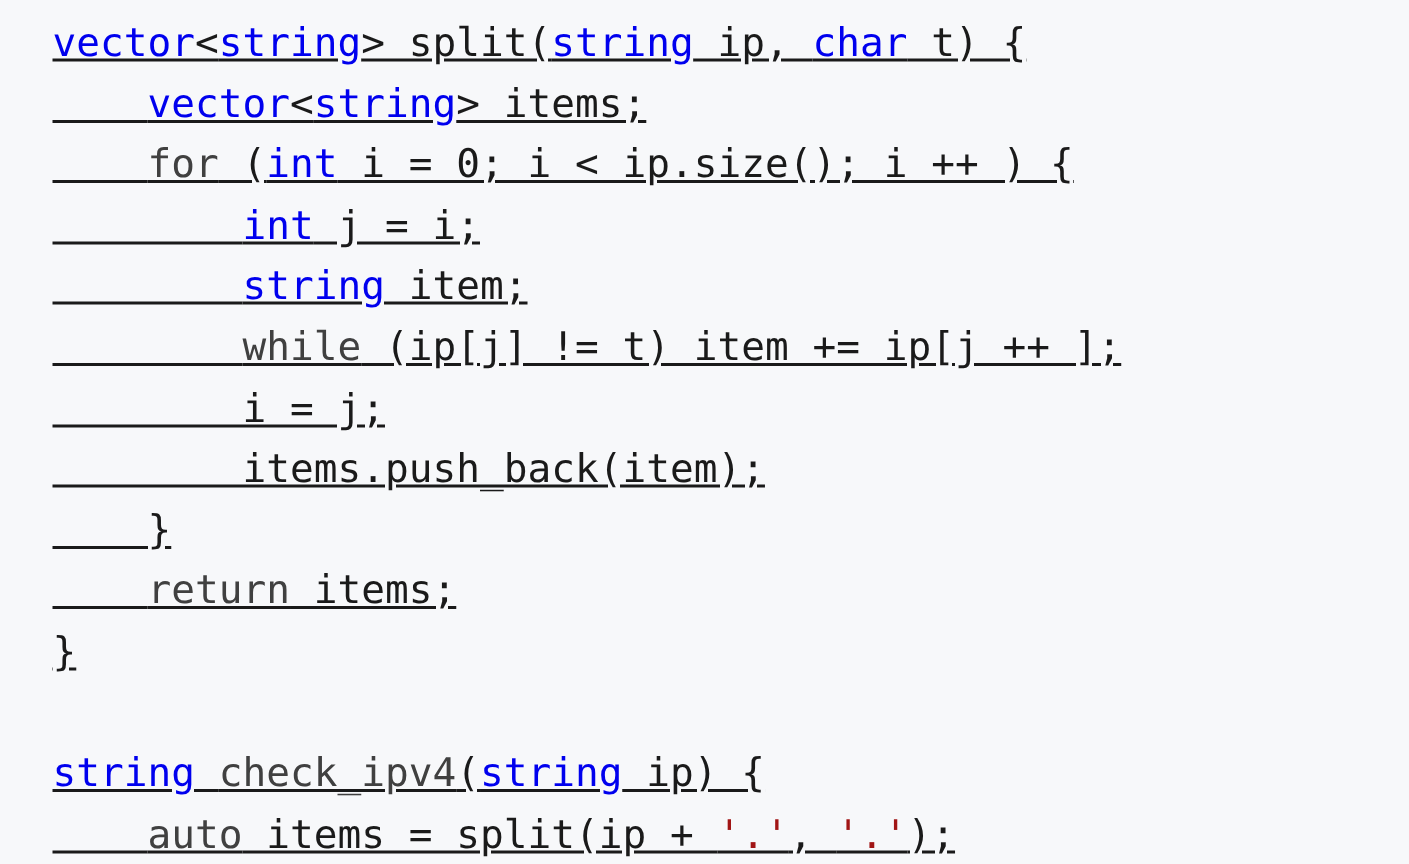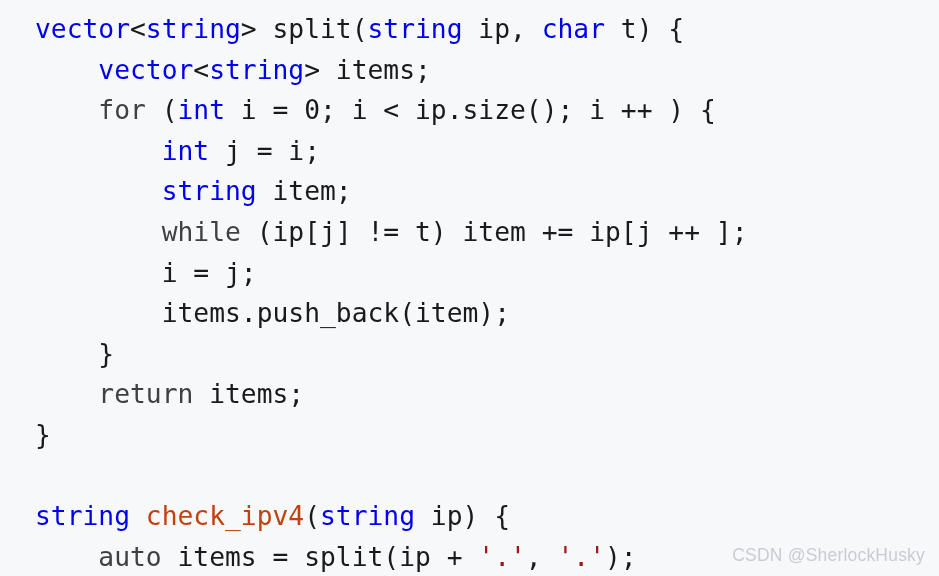--- a/index.html
+++ b/index.html
@@ -30,24 +30,25 @@
     line-height: 40.6px;
     letter-spacing: 0px;
     color: #1a1a1a;
     white-space: pre;
     -webkit-font-smoothing: antialiased;
   }
   .ln {
     display: block;
     height: 40.6px;
     white-space: pre;
+    text-decoration: underline;
   }
   .kw  { color: #404040; }
   .typ { color: #0000ee; }
-  .fn  { color: #c2410c; }
+  .fn  { color: #404040; }
   .str { color: #a11515; }
   .pl  { color: #1a1a1a; }
   #watermark {
     position: absolute;
     right: 14px;
     bottom: 10px;
     font-family: "Liberation Sans", sans-serif;
     font-size: 17.5px;
     color: #c9ccd1;
     letter-spacing: 0.2px;
@@ -55,15 +56,14 @@
     user-select: none;
   }
 </style>
 </head>
 <body>
 
 <div id="code-surface">
 
   <pre id="code-block"><span class="ln"><span class="typ">vector</span><span class="pl">&lt;</span><span class="typ">string</span><span class="pl">&gt; split(</span><span class="typ">string</span><span class="pl"> ip, </span><span class="typ">char</span><span class="pl"> t) {</span></span><span class="ln"><span class="pl">    </span><span class="typ">vector</span><span class="pl">&lt;</span><span class="typ">string</span><span class="pl">&gt; items;</span></span><span class="ln"><span class="pl">    </span><span class="kw">for</span><span class="pl"> (</span><span class="typ">int</span><span class="pl"> i = 0; i &lt; ip.size(); i ++ ) {</span></span><span class="ln"><span class="pl">        </span><span class="typ">int</span><span class="pl"> j = i;</span></span><span class="ln"><span class="pl">        </span><span class="typ">string</span><span class="pl"> item;</span></span><span class="ln"><span class="pl">        </span><span class="kw">while</span><span class="pl"> (ip[j] != t) item += ip[j ++ ];</span></span><span class="ln"><span class="pl">        i = j;</span></span><span class="ln"><span class="pl">        items.push_back(item);</span></span><span class="ln"><span class="pl">    }</span></span><span class="ln"><span class="pl">    </span><span class="kw">return</span><span class="pl"> items;</span></span><span class="ln"><span class="pl">}</span></span><span class="ln">​</span><span class="ln"><span class="typ">string</span><span class="pl"> </span><span class="fn">check_ipv4</span><span class="pl">(</span><span class="typ">string</span><span class="pl"> ip) {</span></span><span class="ln"><span class="pl">    </span><span class="kw">auto</span><span class="pl"> items = split(ip + </span><span class="str">'.'</span><span class="pl">, </span><span class="str">'.'</span><span class="pl">);</span></span></pre>
 
-  <div id="watermark">CSDN @SherlockHusky</div>
 
 </div>
 
 </body></html>

